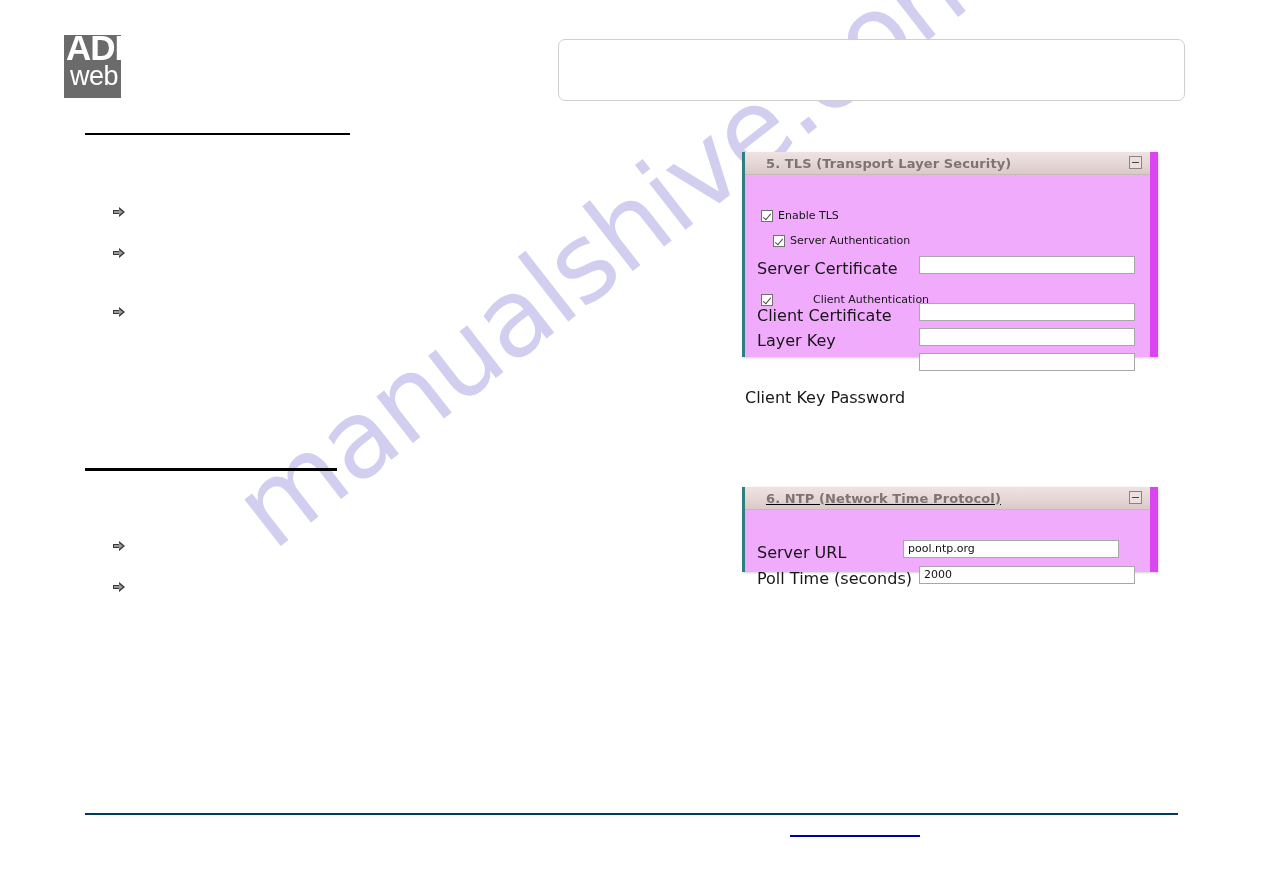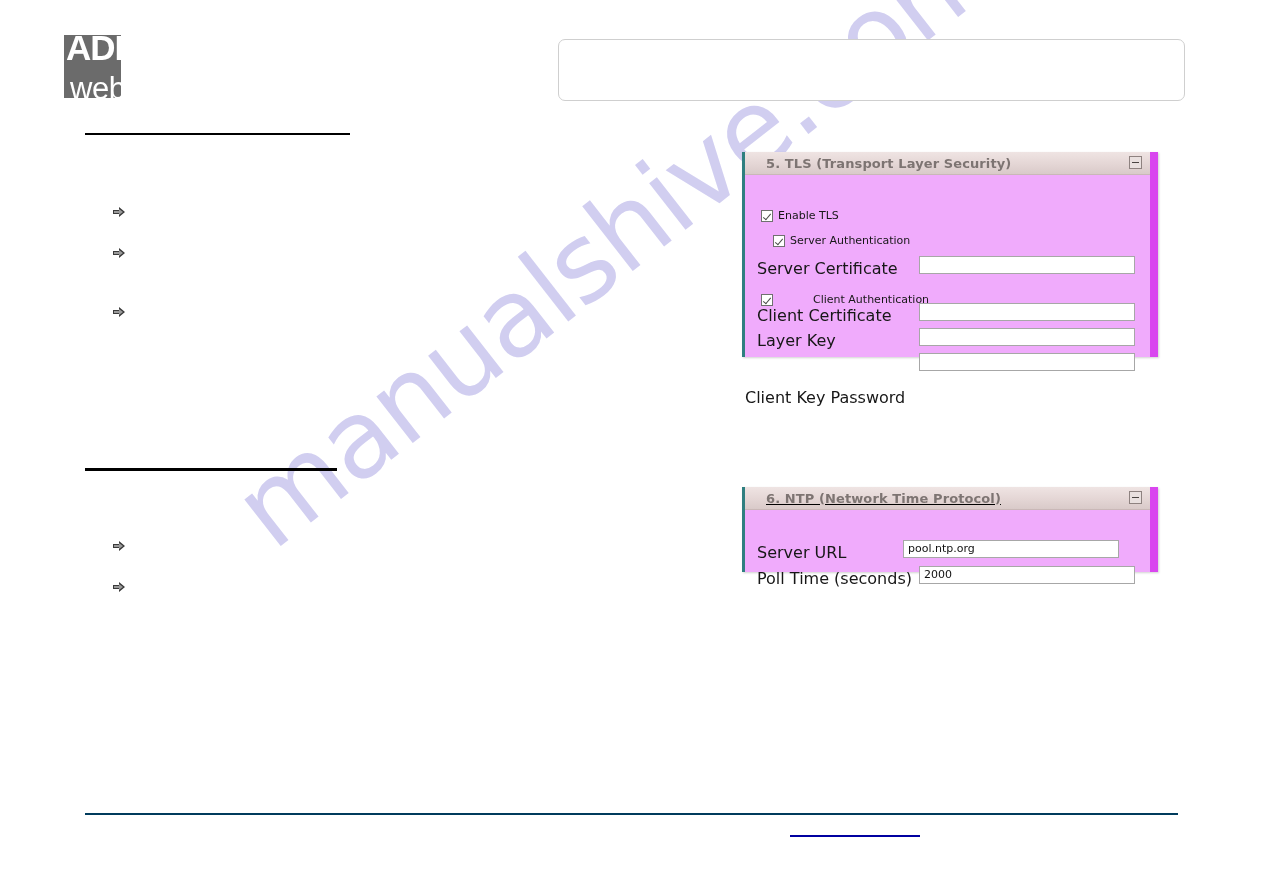--- a/index.html
+++ b/index.html
@@ -61,26 +61,25 @@
     font-weight: 700;
     letter-spacing: -1px;
     color: #ffffff;
     line-height: 38px;
   }
   #logo .logo-web {
     position: absolute;
     left: 6px;
     top: 24px;
     font-family: "Liberation Sans", sans-serif;
-    font-size: 31px;
+    font-size: 27px;
     font-weight: 400;
     letter-spacing: -0.5px;
     color: #ffffff;
     line-height: 34px;
-    margin-top: 13px;
   }
   #logo .logo-mask {
     position: absolute;
     left: 0;
     top: 0;
     width: 57px;
     height: 63px;
     overflow: hidden;
   }
 

